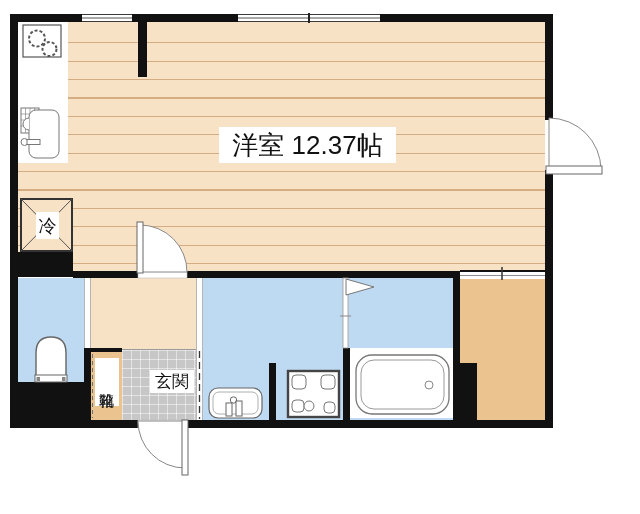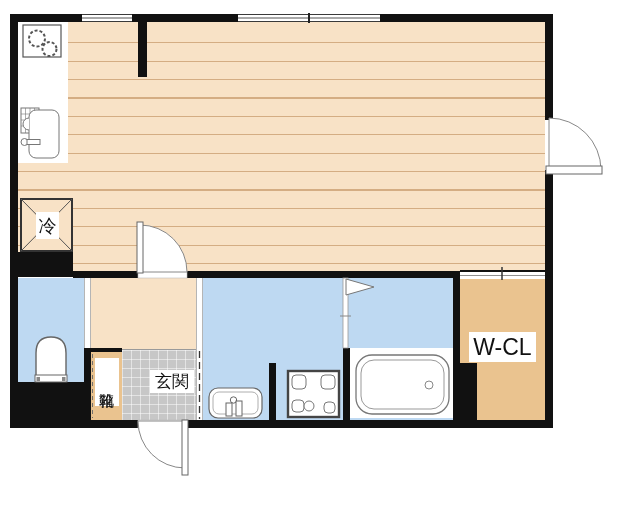--- a/index.html
+++ b/index.html
@@ -164,18 +164,18 @@
       <rect x="182" y="420" width="6" height="55" fill="#ffffff" stroke="#666" stroke-width="1"></rect>
     </g>
 
     <g>
       <rect x="545" y="120" width="8" height="50" fill="#ffffff"></rect>
       <path d="M549,118 A52,52 0 0 1 601,170 L549,170 Z" fill="#ffffff" stroke="#888" stroke-width="1"></path>
       <rect x="546" y="166" width="56" height="8" fill="#ffffff" stroke="#666" stroke-width="1"></rect>
     </g>
   </svg>
 
+  <div class="label" style="left:219px;top:127px;width:177px;height:36px;font-size:26px;">洋室 12.37帖</div>
   <div class="label" style="left:36px;top:212px;width:23px;height:27px;font-size:18px;">冷</div>
   <div class="label vert" style="left:95px;top:358px;width:24px;height:48px;font-size:15px;">靴箱</div>
   <div class="label" style="left:150px;top:370px;width:44px;height:23px;font-size:17px;">玄関</div>
-  <div class="label" style="left:469px;top:332px;width:67px;height:30px;font-size:23px;">W-CL</div>
 
 </div>
 
 </body></html>

